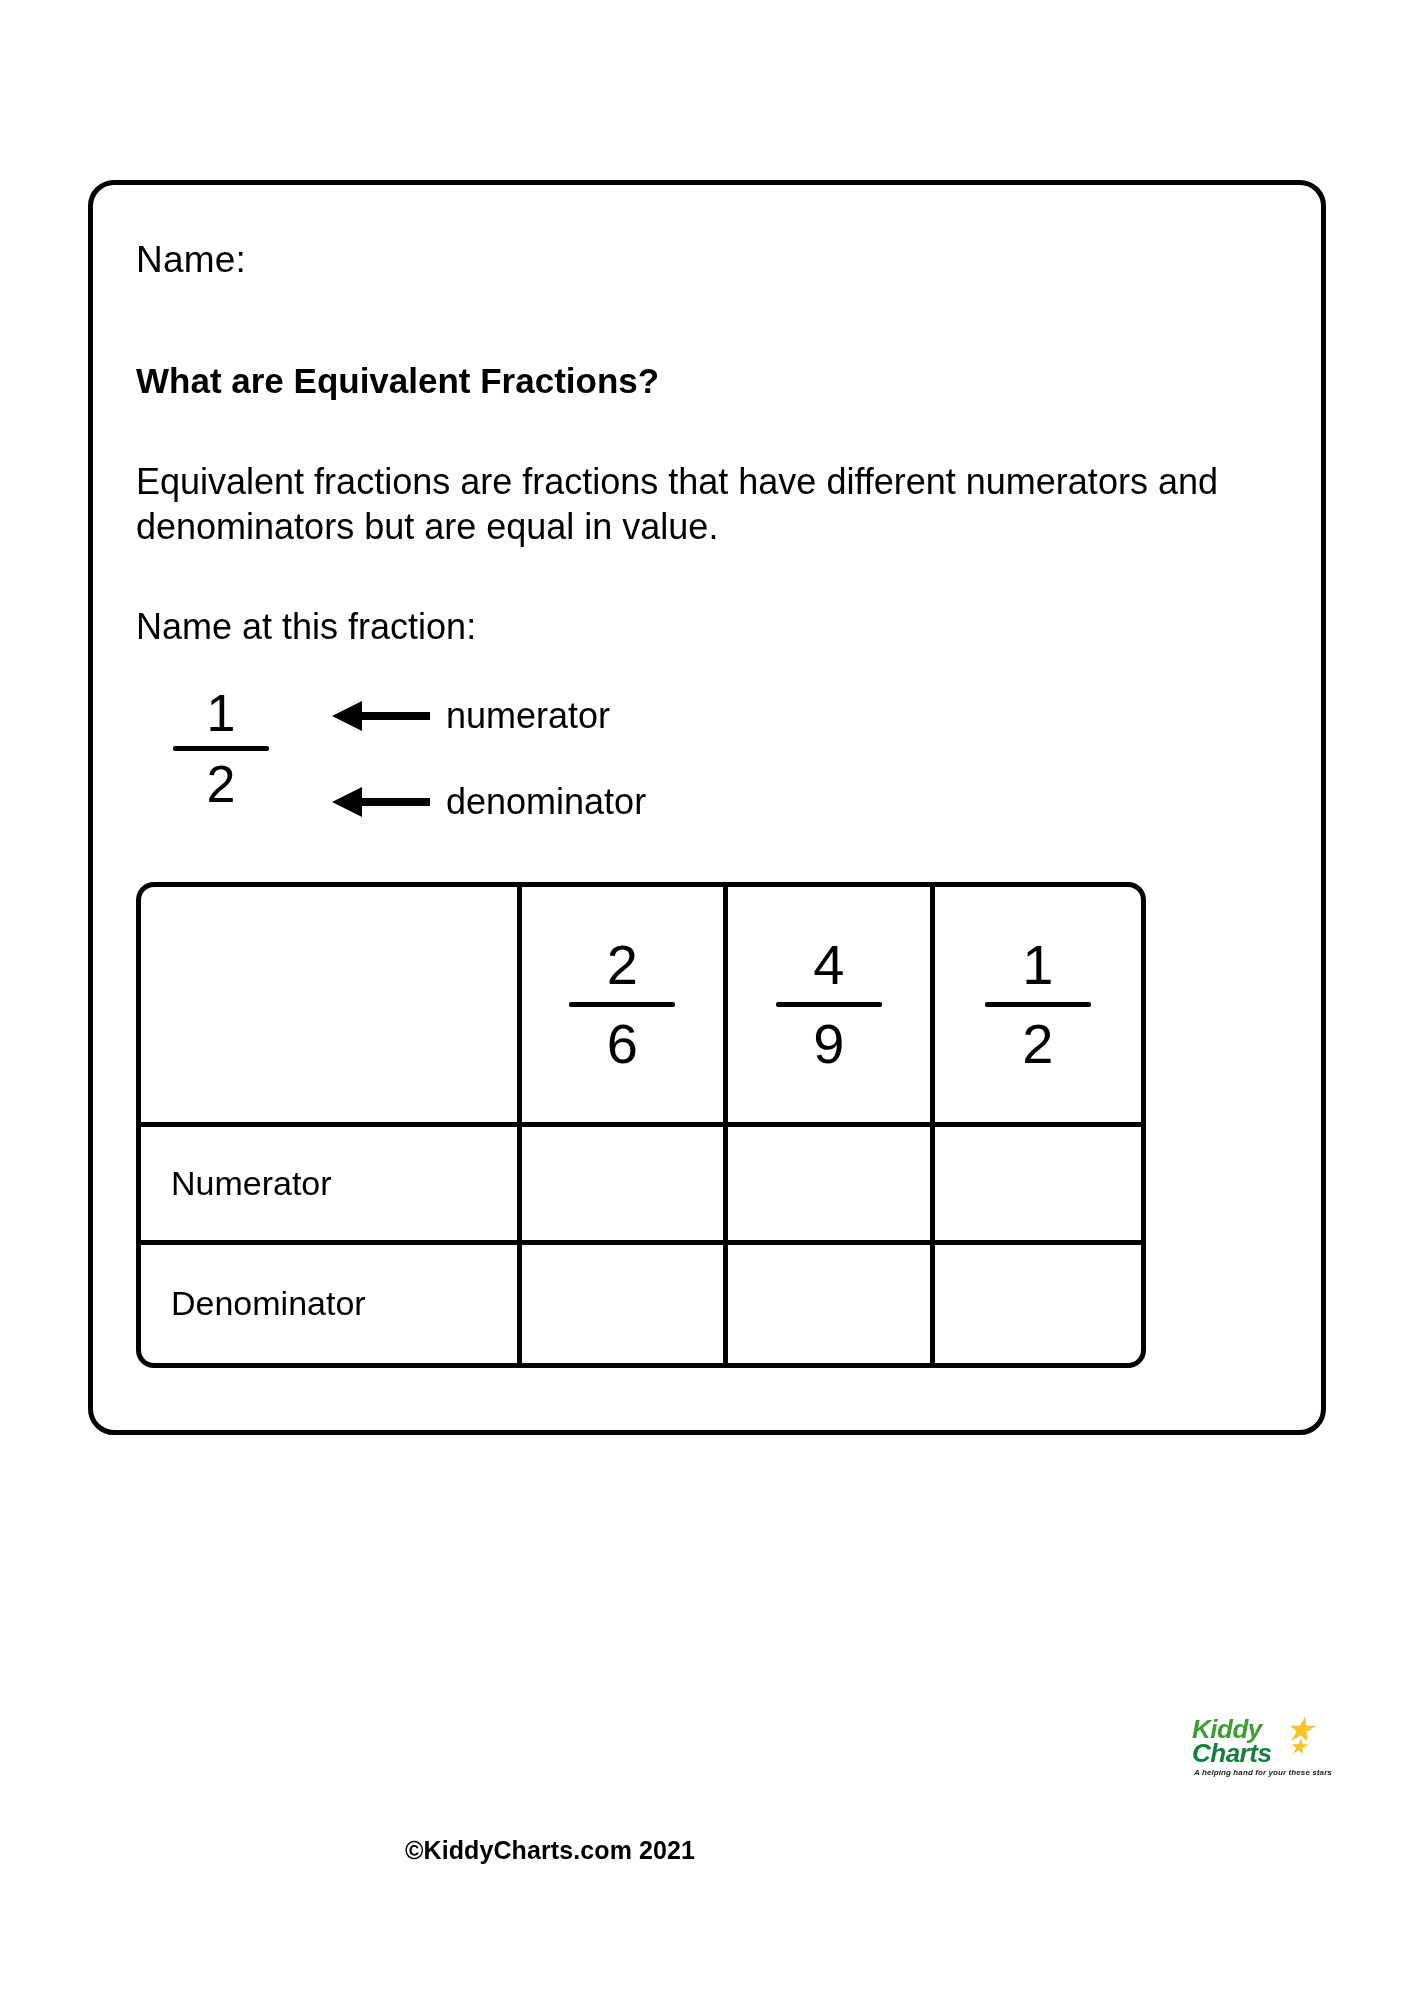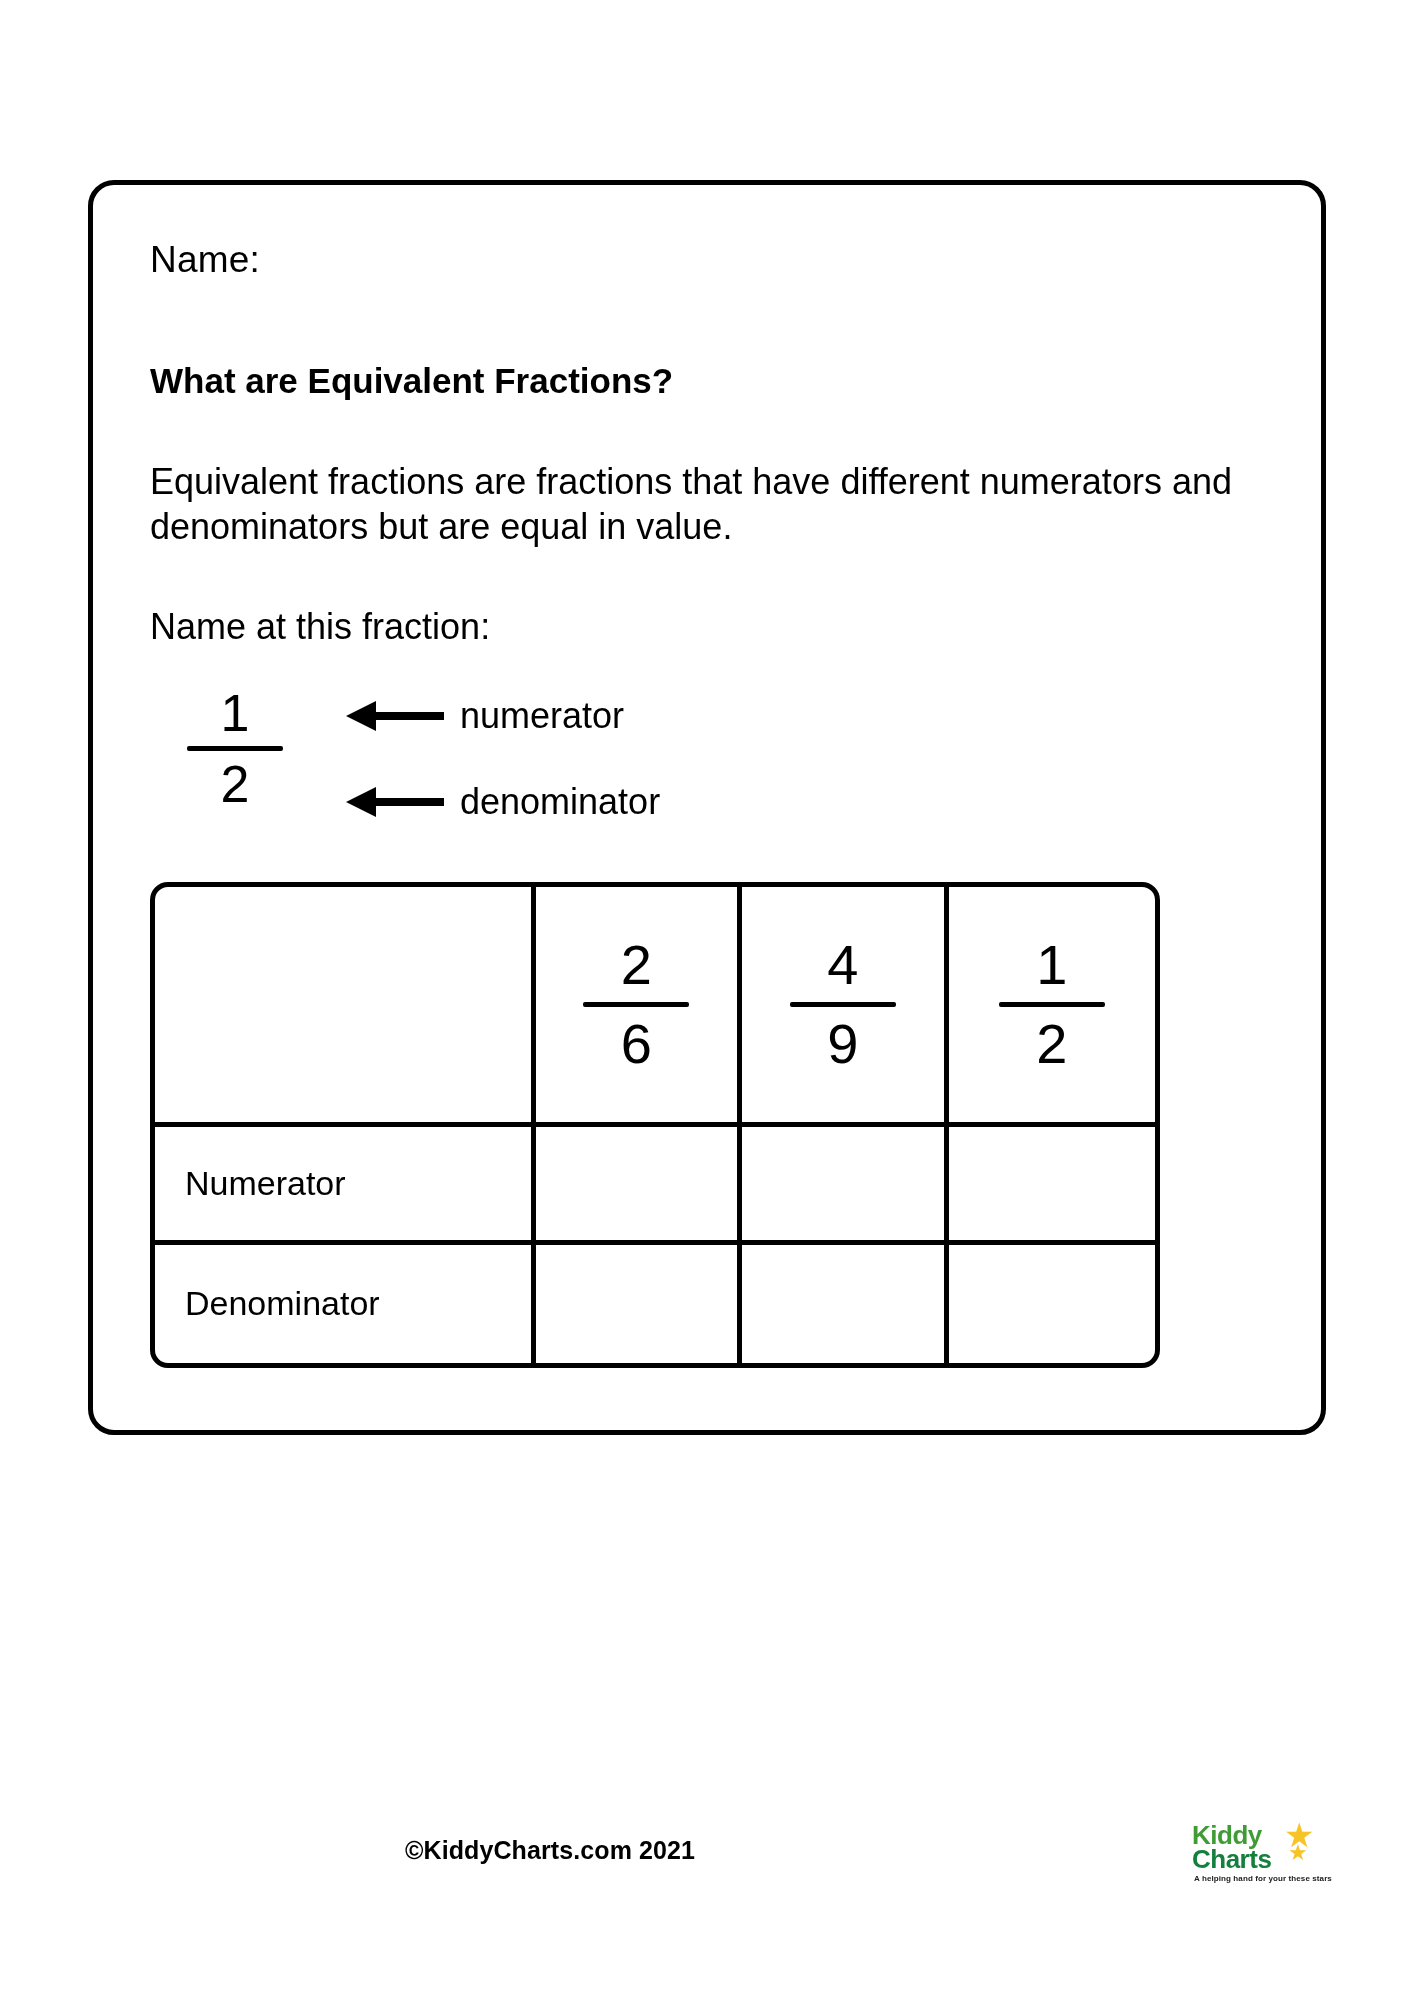--- a/index.html
+++ b/index.html
@@ -24,21 +24,21 @@
     width: 1238px;
     height: 1255px;
     border: 5px solid #000;
     border-radius: 26px;
     box-sizing: border-box;
     background: #fff;
   }
 
   .sheet-inner {
     position: absolute;
-    left: 150px;
+    left: 136px;
     top: 240px;
     width: 1120px;
   }
 
   .name-line {
     font-size: 37px;
     letter-spacing: .2px;
     line-height: 1.1;
     margin: 0 0 80px 0;
   }
@@ -202,23 +202,24 @@
     width: 1100px;
     text-align: center;
     font-size: 25px;
     font-weight: bold;
     letter-spacing: .1px;
   }
 
   .logo {
     position: absolute;
     left: 1192px;
-    top: 1822px;
+    top: 1716px;
     width: 140px;
     height: 74px;
+    font-style: italic;
   }
   .logo .kiddy {
     position: absolute;
     left: 0; top: 0;
     font-size: 26px;
     font-weight: bold;
     color: #3f9c35;
     letter-spacing: -0.5px;
     line-height: 1;
   }

